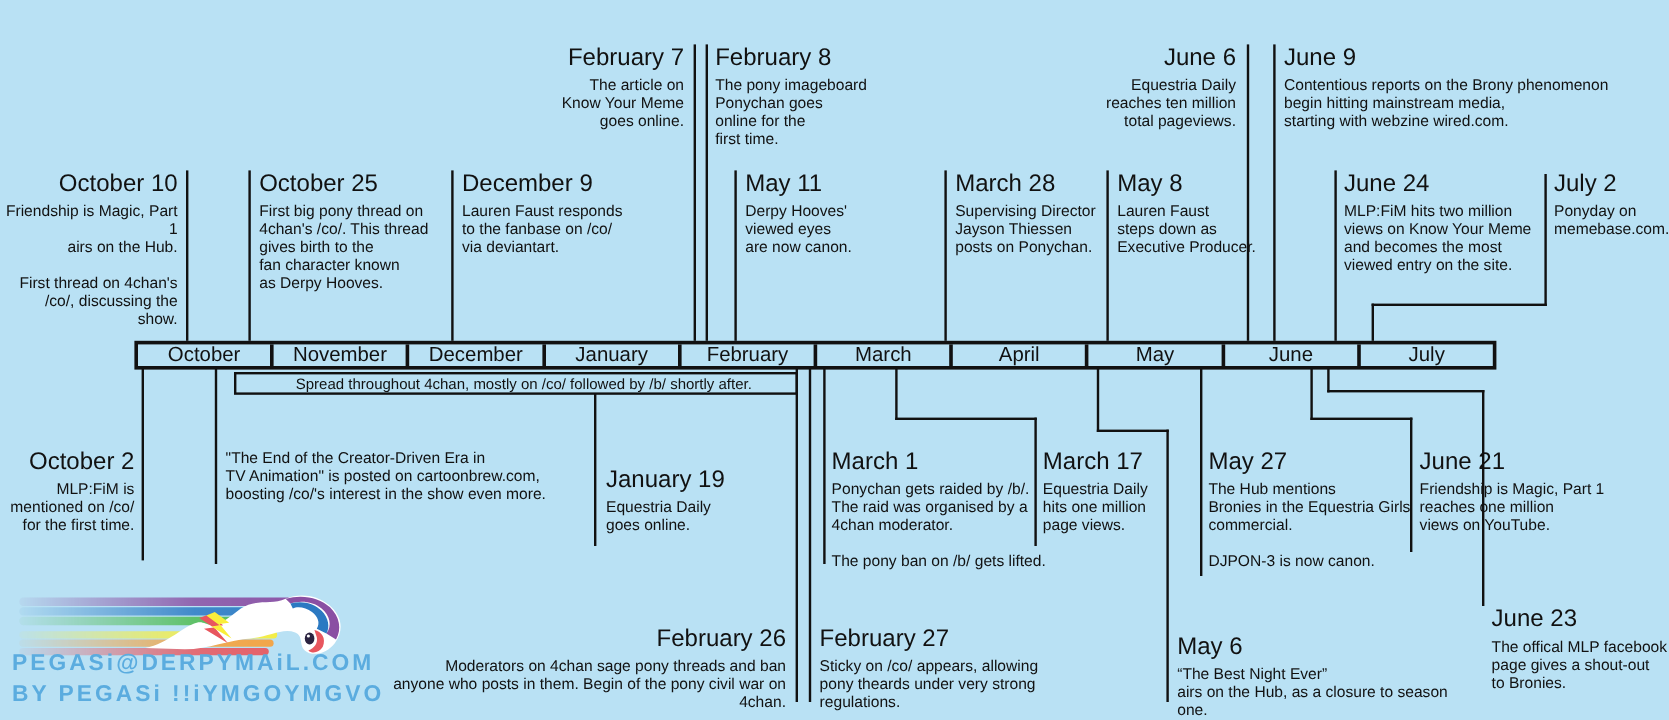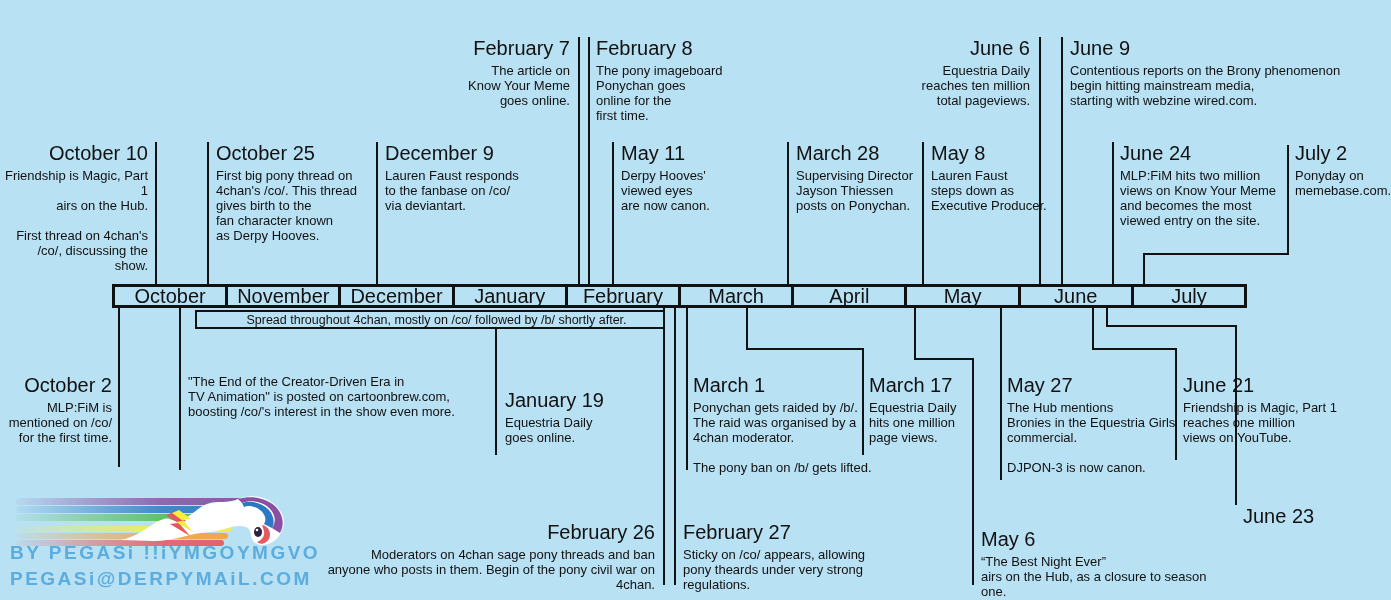--- a/index.html
+++ b/index.html
@@ -8,21 +8,21 @@
   #canvas{position:relative;width:1391px;height:600px;background:#b9e1f4;color:#111;}
 
   
   .lv{position:absolute;width:2px;background:#111;}
   .lh{position:absolute;height:2px;background:#111;}
 
   
   .bar{position:absolute;left:112px;top:284px;width:1135px;height:24px;
        display:flex;border:3px solid #111;box-sizing:border-box;}
   .cell{flex:1;display:flex;align-items:center;justify-content:center;
-        font-size:20px;border-left:3px solid #111;box-sizing:border-box;}
+        font-size:17px;border-left:3px solid #111;box-sizing:border-box;}
   .cell:first-child{border-left:none;}
 
   
   .evt{position:absolute;}
   .evt .date{font-size:20px;margin-bottom:3px;white-space:nowrap;}
   .evt .body{font-size:13px;line-height:15px;white-space:pre-line;}
   .al-r{text-align:right;}
   .al-l{text-align:left;}
 
   
@@ -224,20 +224,23 @@
     <div class="body">Sticky on /co/ appears, allowing
 pony theards under very strong regulations.</div>
   </div>
   <div class="evt al-l" style="left:981px;top:528px;width:250px">
     <div class="date">May 6</div>
     <div class="body">“The Best Night Ever”
 airs on the Hub, as a closure to season one.</div>
   </div>
   <div class="evt al-l" style="left:1243px;top:505px;width:148px">
     <div class="date">June 23</div>
+    <div class="body">The offical MLP facebook
+page gives a shout-out
+to Bronies.</div>
   </div>
 
   <div class="logo">
     <svg width="285" height="62" viewBox="0 0 285 62">
       <defs>
         <linearGradient id="fade" x1="0" y1="0" x2="1" y2="0">
           <stop offset="0" stop-color="#fff" stop-opacity="0"></stop>
           <stop offset="0.55" stop-color="#fff" stop-opacity="0.85"></stop>
           <stop offset="1" stop-color="#fff" stop-opacity="1"></stop>
         </linearGradient>
@@ -259,17 +262,17 @@
       <path d="M232,7 C246,3 260,6 269,14 C277,22 279,32 274,41 L266,36 C271,29 269,21 262,15 C255,9 244,8 236,11 Z" fill="#8a4fa3"></path>
       <path d="M236,11 C246,8 256,11 262,17 C268,23 269,31 266,36 L258,32 C261,27 259,22 254,18 C249,14 242,13 238,15 Z" fill="#2b79c2"></path>
       <polygon points="168,20 180,29 172,30 184,44 164,32 172,31 160,23" fill="#e8565e"></polygon>
       <polygon points="173,18 185,27 177,28 187,40 170,30 177,29 166,21" fill="#f9ee3a"></polygon>
       <ellipse cx="252" cy="40" rx="4" ry="5" fill="#2b2340"></ellipse>
       <circle cx="251" cy="38" r="1.3" fill="#ffffff"></circle>
       <path d="M256,33 C262,34 266,40 263,47 C260,52 254,53 251,50 C256,48 259,44 258,39 Z" fill="#e8565e"></path>
     </svg>
   </div>
   <div class="credit" style="color: rgb(91, 172, 223);">
+    <div>PEGASi@DERPYMAiL.COM</div>
     <div>BY PEGASi !!iYMGOYMGVO</div>
-    <div>PEGASi@DERPYMAiL.COM</div>
   </div>
 
 </div>
 
 </body></html>

